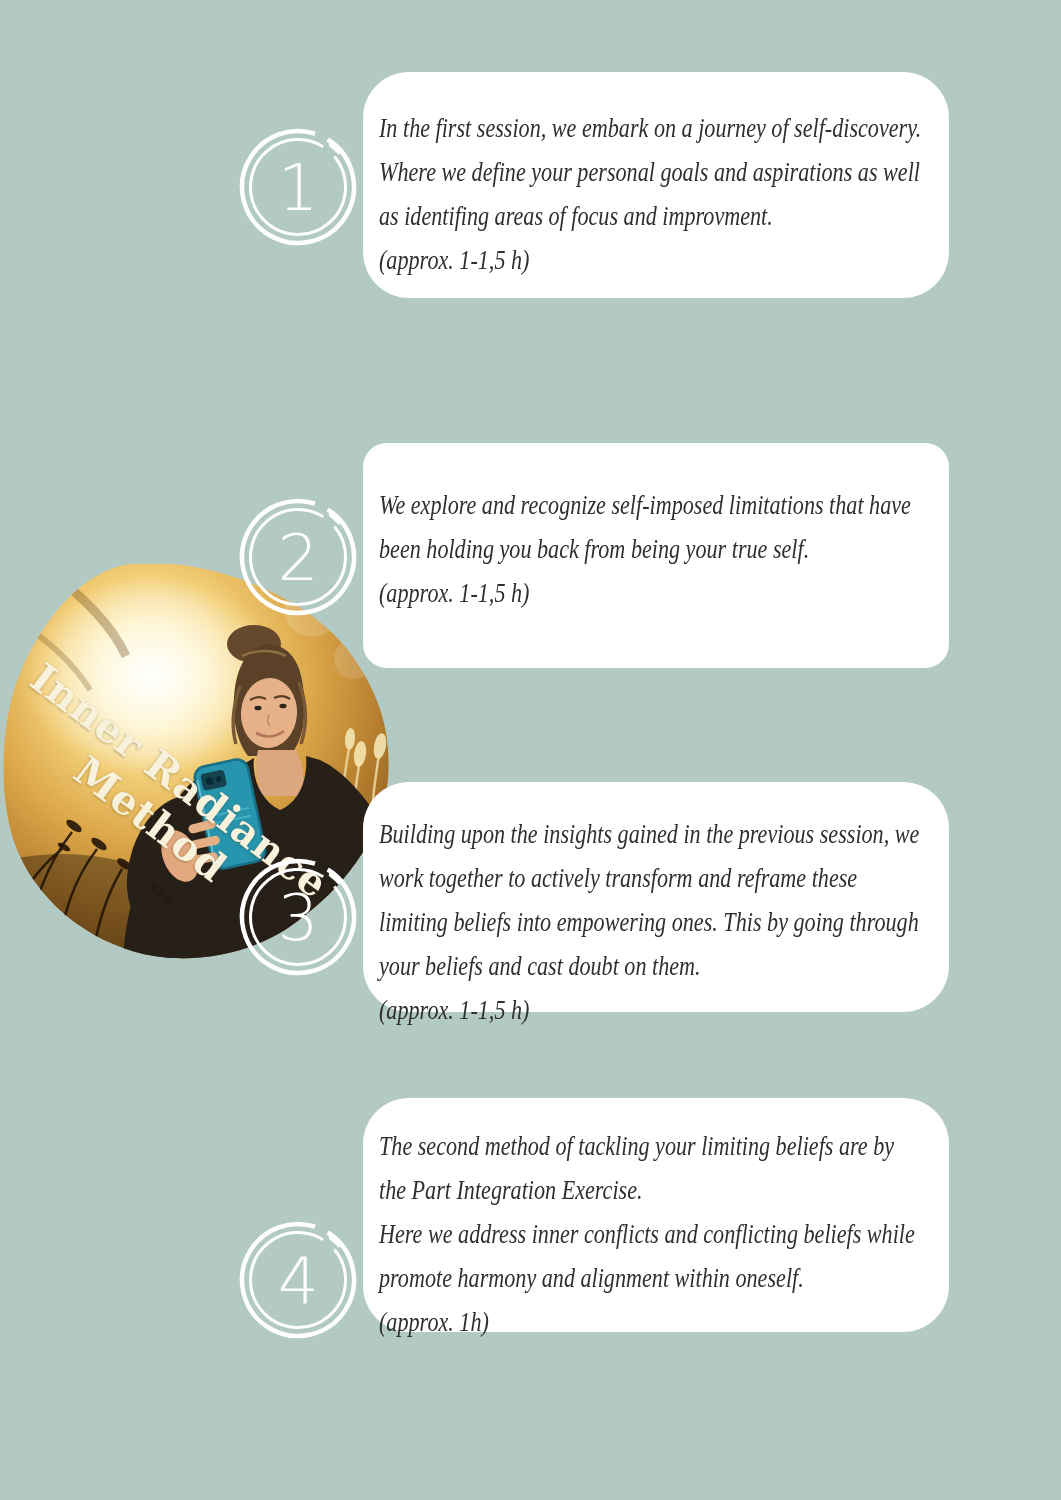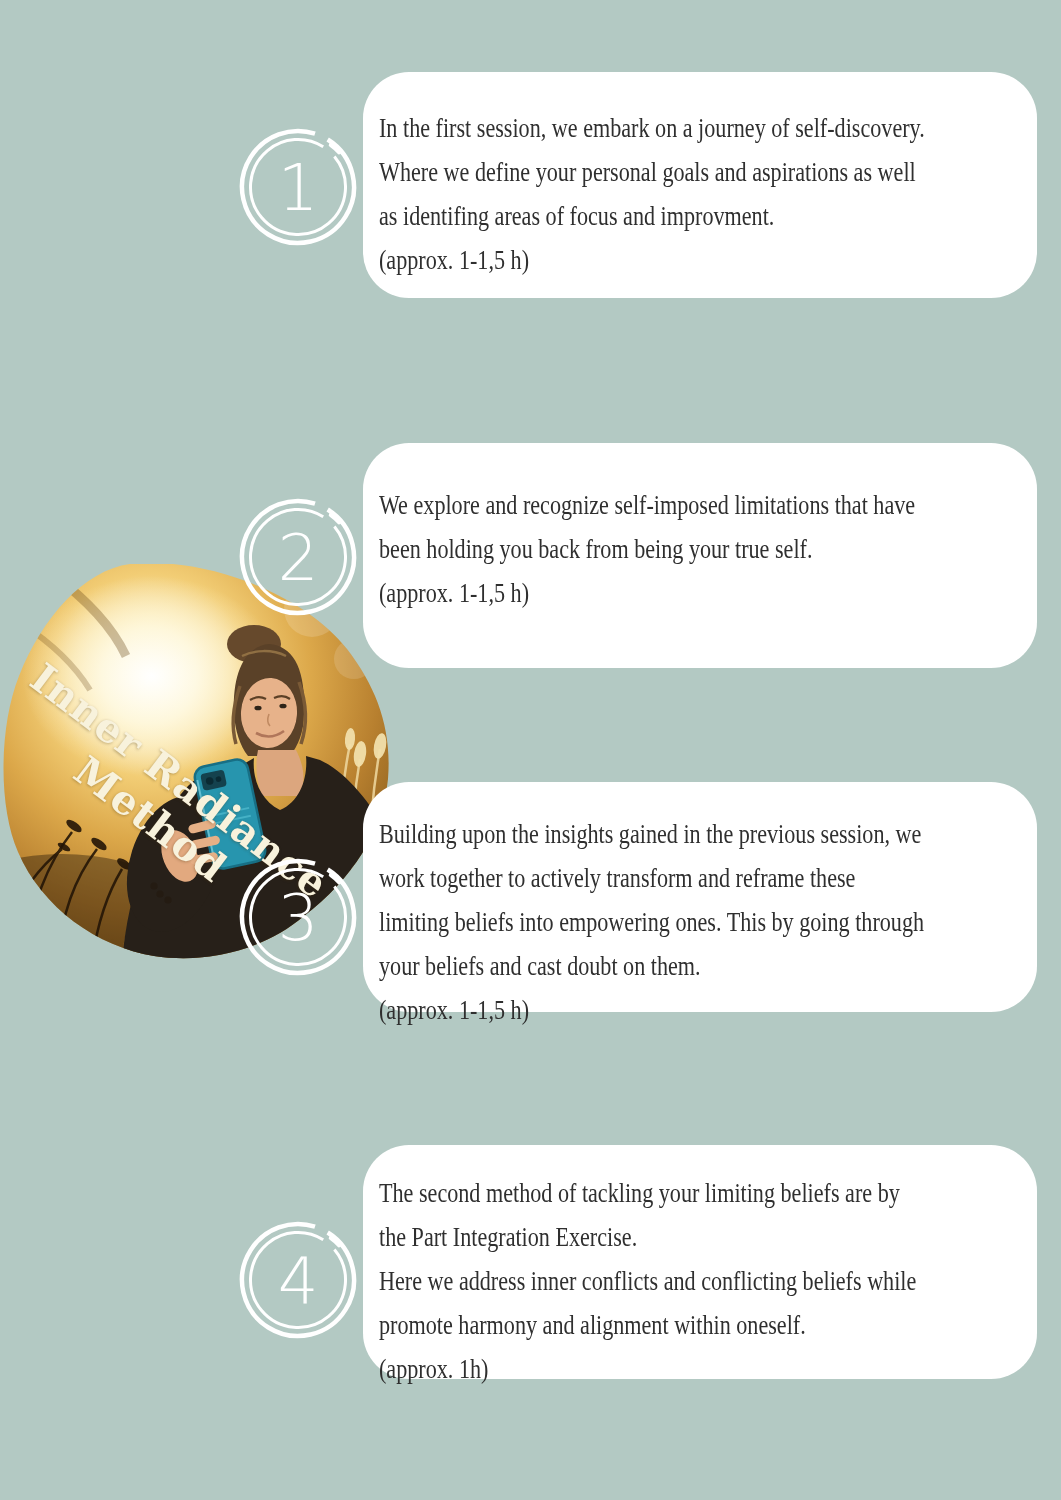--- a/index.html
+++ b/index.html
@@ -25,35 +25,36 @@
     pointer-events:none;
   }
   
   .badge{position:absolute;left:235px;width:126px;height:126px;z-index:4;}
   .c-outer{fill:none;stroke:#fff;stroke-width:4.5;stroke-dasharray:96 4;}
   .c-inner{fill:none;stroke:#fff;stroke-width:3;stroke-dasharray:95 5;}
   .c-dash{fill:none;stroke:#fff;stroke-width:4.5;stroke-linecap:round;}
   .badge-number{font-family:"DejaVu Sans", sans-serif;font-weight:200;font-size:64px;fill:#ffffff;}
   
   .card{
-    position:absolute;left:363px;width:674px;z-index:3;
+    position:absolute;left:363px;width:586px;z-index:3;
     background:var(--card,#ffffff);
     border-radius:46px;
     box-sizing:border-box;
     padding-left:16px;padding-right:24px;
     color:var(--text,#2f2f2f);
+    font-style:italic;
   }
   .card-line{
     font-size:27px;line-height:44px;white-space:nowrap;
     transform:scaleX(.82);transform-origin:0 50%;
   }
   .step-1 .badge{top:124px;}  .step-1 .card{top:72px;height:226px;padding-top:34px;}
-  .step-2 .badge{top:494px;}  .step-2 .card{top:443px;height:225px;padding-top:40px;}
+  .step-2 .badge{top:494px;}  .step-2 .card{top:443px;height:225px;padding-top:40px;border-radius:24px;}
   .step-3 .badge{top:854px;}  .step-3 .card{top:782px;height:230px;padding-top:30px;}
-  .step-4 .badge{top:1217px;} .step-4 .card{top:1145px;height:234px;padding-top:26px;}
+  .step-4 .badge{top:1217px;} .step-4 .card{top:1098px;height:234px;padding-top:26px;}
 </style>
 </head>
 <body>
 
 <div class="canvas">
 
   <svg class="photo" viewBox="0 0 388 398" aria-hidden="true">
     <defs>
       <clipPath id="blobClip">
         <path d="M128,0 C200,-8 300,28 345,85 C375,124 390,165 386,215 C381,268 350,315 302,352

